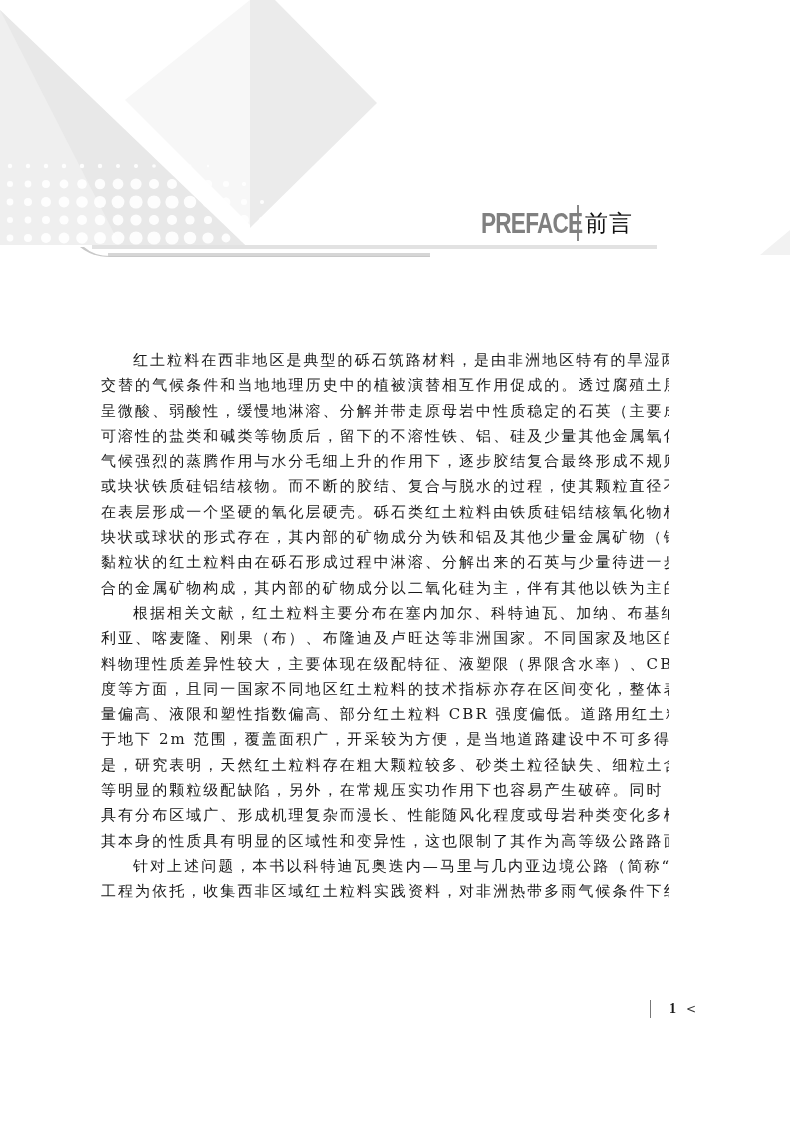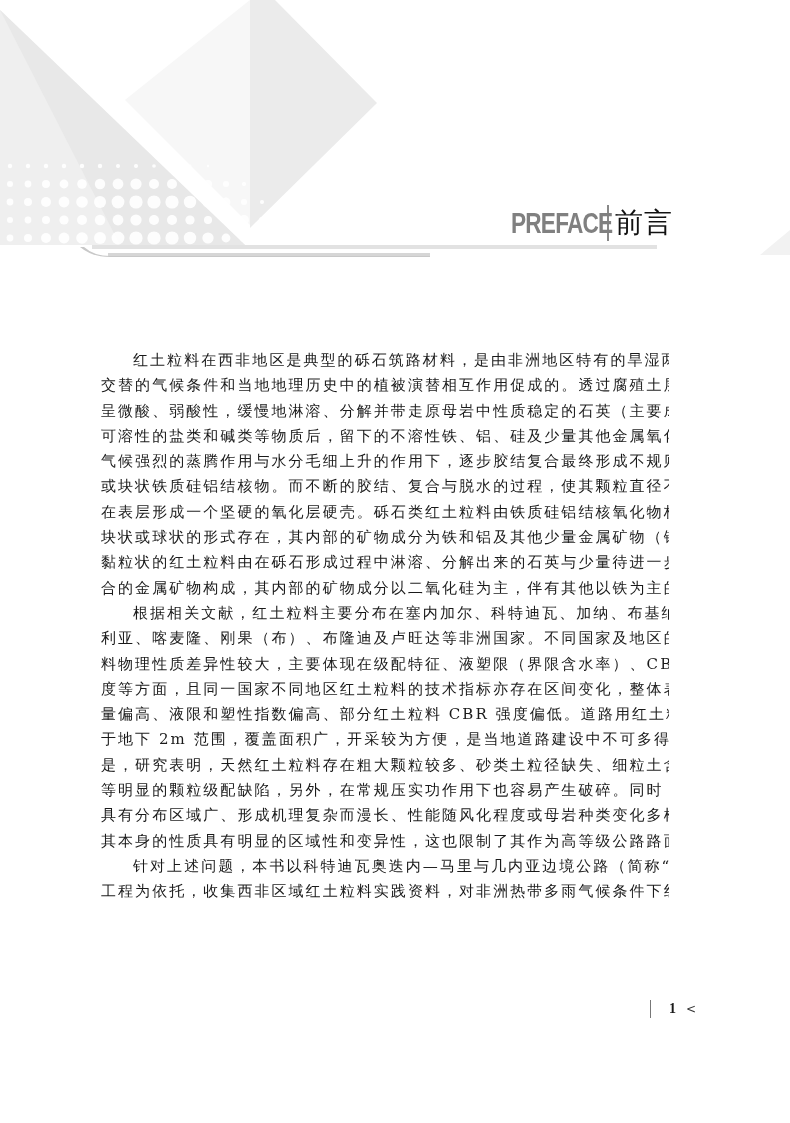--- a/index.html
+++ b/index.html
@@ -1,21 +1,21 @@
 <!DOCTYPE html>
 <html><head>
 <meta charset="utf-8">
 <style>
   html, body { margin: 0; padding: 0; background: #ffffff; }
   body { width: 790px; height: 1123px; position: relative; overflow: hidden; font-family: "DejaVu Serif", "Liberation Serif", serif; color: #1a1a1a; }
   .deco { position: absolute; left: 0; top: 0; width: 790px; height: 270px; }
-  .header-title { position: absolute; top: 203px; left: 511px; height: 40px; display: flex; align-items: center; justify-content: center; }
+  .header-title { position: absolute; top: 203px; left: 481px; height: 40px; display: flex; align-items: center; justify-content: center; }
   .title-en { font-family: "Liberation Sans", sans-serif; font-weight: bold; font-size: 29px; color: #808080; letter-spacing: -1px; transform: scaleX(0.78); transform-origin: left center; display: inline-block; width: 92px; white-space: nowrap; }
   .title-sep { width: 2px; height: 36px; background: #888; margin: 0 6px 0 4px; }
-  .title-zh { font-family: "DejaVu Serif", serif; font-size: 28px; color: #111; letter-spacing: 1px; }
+  .title-zh { font-family: "DejaVu Serif", serif; font-size: 23px; color: #111; letter-spacing: 1px; }
   .body-text { position: absolute; left: 101px; top: 348px; width: 568px; font-size: 15px; line-height: 25.3px; text-align: justify; letter-spacing: 2.05px; }
   .line { display: block; white-space: nowrap; overflow: hidden; height: 25.3px; }
   .indent { padding-left: 32px; }
   .page-num { position: absolute; left: 650px; top: 1000px; display: flex; align-items: center; font-size: 14px; }
   .pn-bar { width: 1px; height: 18px; background: #777; margin-right: 18px; }
   .pn-val { font-weight: bold; margin-right: 10px; font-family: "Liberation Serif", serif; }
   .pn-arrow { font-family: "DejaVu Sans", sans-serif; font-size: 12px; color: #333; }
 </style>
 </head>
 <body>

